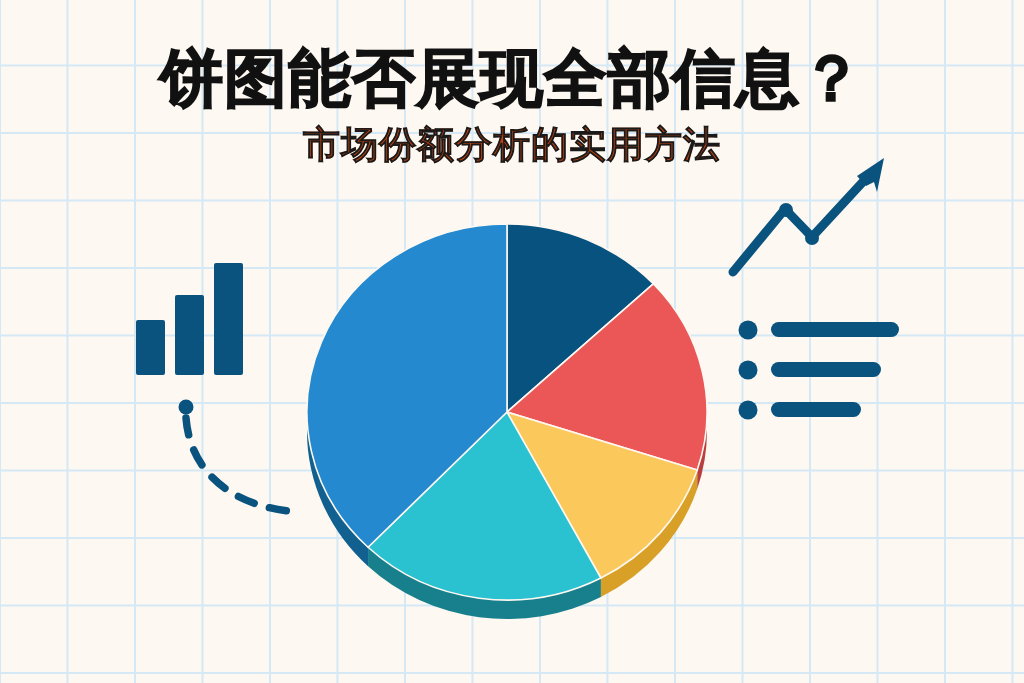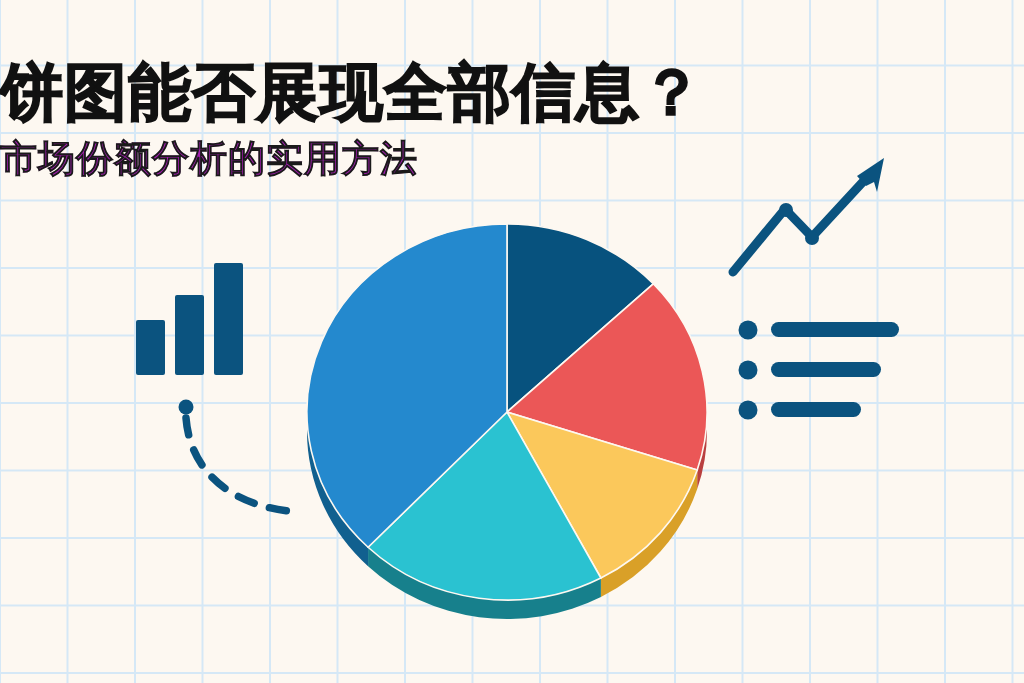--- a/index.html
+++ b/index.html
@@ -22,39 +22,38 @@
       linear-gradient(to right, #D5E8F6 1.6px, transparent 1.6px),
       linear-gradient(to bottom, #D5E8F6 1.6px, transparent 1.6px);
     background-size:67.5px 67.5px;
     background-position:-1px -3px;
     pointer-events:none;
   }
   
   #title-block {
     position:absolute;
     left:0; right:0; top:46px;
-    text-align:left;
+    text-align:center;
     z-index:6;
-    margin-top:14px;
   }
   #main-title {
     font-size:63px;
     line-height:1.02;
     font-weight:700;
     color:#111111;
     letter-spacing:1px;
     white-space:nowrap;
     -webkit-text-stroke:1.6px #111111;
   }
   #sub-title {
     margin-top:16px;
     font-size:37px;
     line-height:1.05;
     font-weight:700;
-    color:#a21caf;
+    color:#c2410c;
     letter-spacing:1px;
     white-space:nowrap;
     font-family:Liberation Serif, serif;
     -webkit-text-stroke:0.7px #1A1A1A;
   }
   
   #pie-wrap, #left-deco, #right-deco {
     position:absolute;
     top:0; left:0;
     width:1024px; height:683px;

